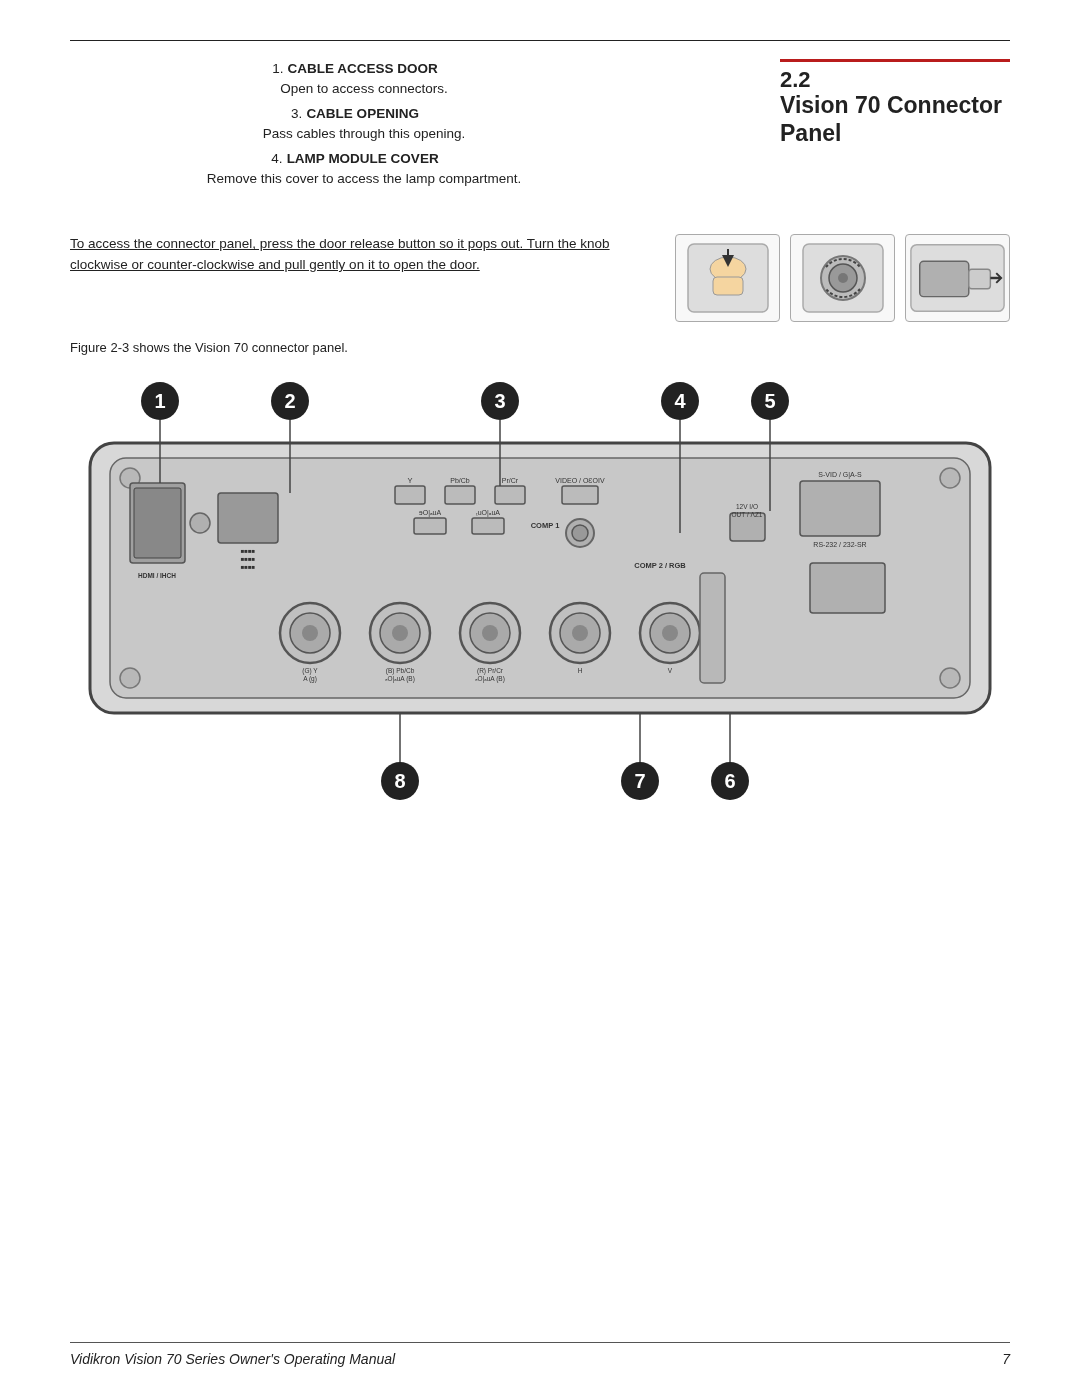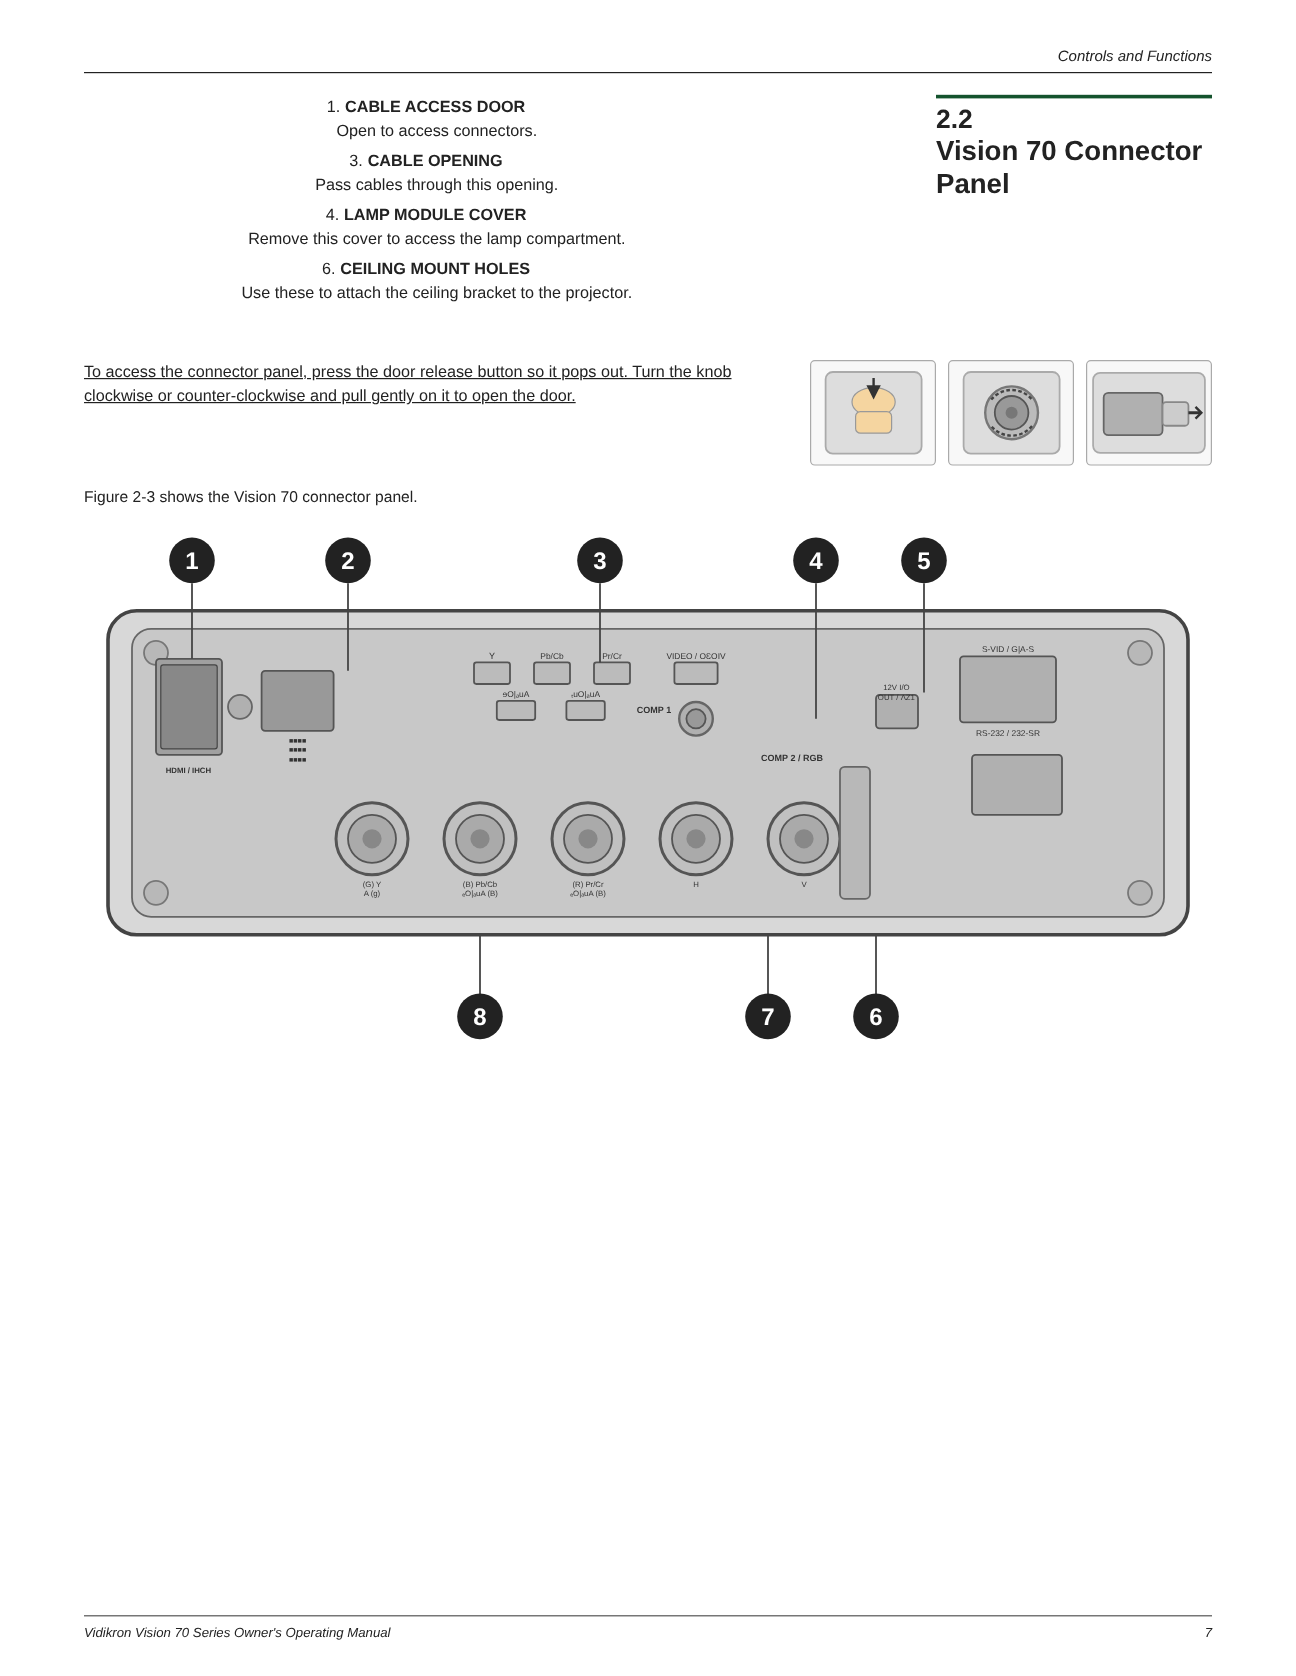--- a/index.html
+++ b/index.html
@@ -69,21 +69,21 @@
     .item-label {
       font-weight: bold;
     }
 
     .item-desc {
       margin-left: 18px;
       display: block;
     }
 
     .section-22 {
-      border-top: 3px solid #14532d;
+      border-top: 3px solid #b91c1c;
       padding-top: 6px;
       margin-bottom: 8px;
       text-align: left;
     }
 
     .section-22 .num-label {
       font-size: 22px;
       font-weight: bold;
       line-height: 1.1;
     }
@@ -140,59 +140,54 @@
     }
 
     .footer {
       position: absolute;
       bottom: 30px;
       left: 70px;
       right: 70px;
       display: flex;
       justify-content: space-between;
       align-items: center;
-      font-size: 11px;
+      font-size: 14px;
       font-style: italic;
       border-top: 1px solid #555;
       padding-top: 8px;
     }
 
     .whole-diagram {
       position: relative;
       width: 940px;
       margin: 0 auto;
     }
   </style>
 </head>
 <body>
 
 <div class="page">
 
-  <div class="header-right">Controls and Functions</div>
   <div class="header-line"></div>
 
   <div class="two-col">
     <div class="left-col">
       <ul class="item-list">
         <li>
           <span class="num">1.</span><span class="item-label">CABLE ACCESS DOOR</span>
           <span class="item-desc">Open to access connectors.</span>
         </li>
         <li>
           <span class="num">3.</span><span class="item-label">CABLE OPENING</span>
           <span class="item-desc">Pass cables through this opening.</span>
         </li>
         <li>
           <span class="num">4.</span><span class="item-label">LAMP MODULE COVER</span>
           <span class="item-desc">Remove this cover to access the lamp compartment.</span>
         </li>
-        <li>
-          <span class="num">6.</span><span class="item-label">CEILING MOUNT HOLES</span>
-          <span class="item-desc">Use these to attach the ceiling bracket to the projector.</span>
-        </li>
       </ul>
     </div>
     <div class="right-col">
       <div class="section-22" style="width:230px;">
         <div class="num-label">2.2</div>
         <div class="title">Vision 70 Connector Panel</div>
       </div>
     </div>
   </div>
 

